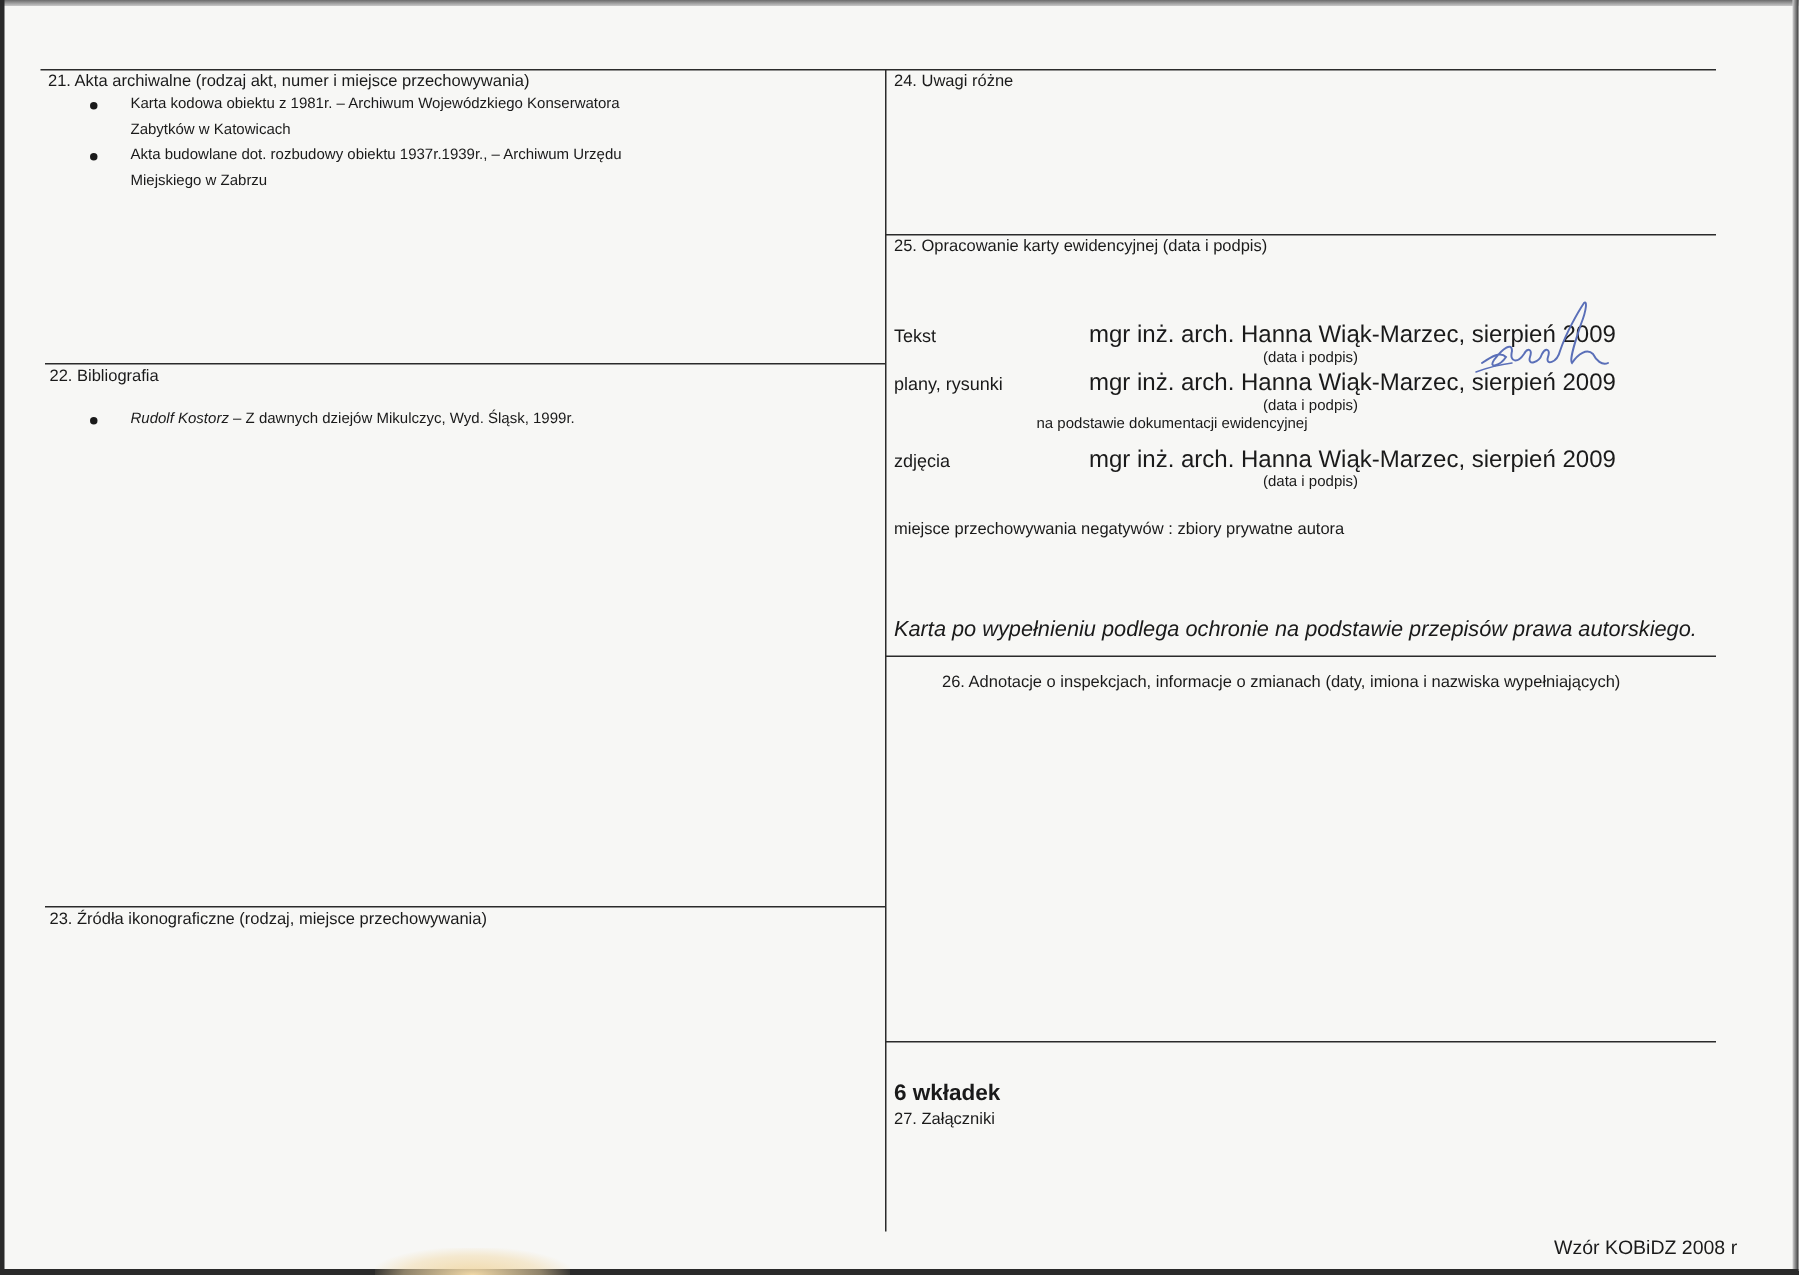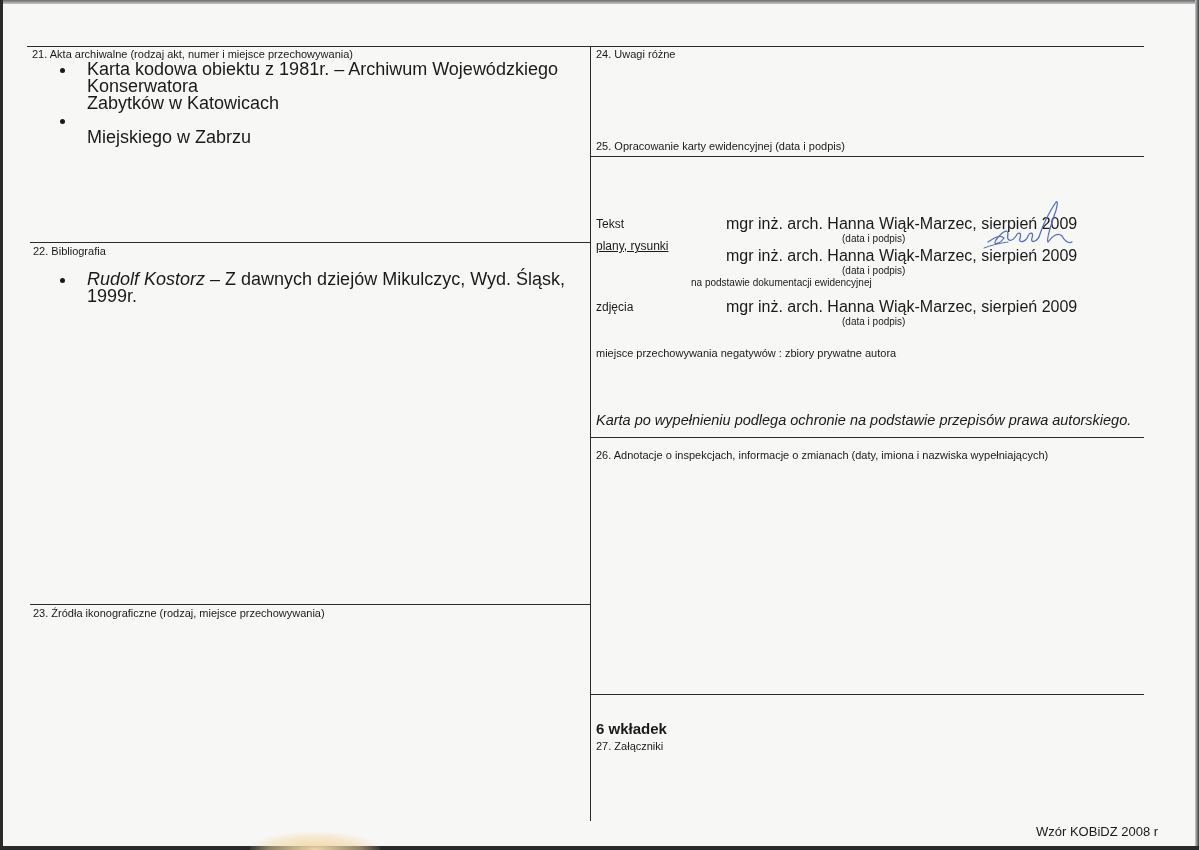--- a/index.html
+++ b/index.html
@@ -28,21 +28,21 @@
     .stain {
       position: absolute; left: 250px; bottom: 0; width: 130px; height: 18px;
       background: radial-gradient(ellipse at 50% 100%, #f1d9a8 0%, rgba(241,217,168,0.5) 50%, rgba(241,217,168,0) 75%);
     }
     .hline { position: absolute; height: 0; border-top: 1.5px solid #2b2b2b; }
     .vline { position: absolute; width: 0; border-left: 1.5px solid #2b2b2b; }
 
     .label { position: absolute; font-size: 11px; line-height: 13px; white-space: nowrap; }
 
     ul.bullets { position: absolute; margin: 0; padding: 0; list-style: none; }
-    ul.bullets li { position: relative; padding-left: 54px; font-size: 18px; line-height: 17px; }
+    ul.bullets li { position: relative; padding-left: 54px; font-size: 10px; line-height: 17px; }
     ul.bullets li .dot {
       position: absolute; left: 27px; top: 7px; width: 5px; height: 5px; border-radius: 50%; background: #1a1a1a;
     }
     .it { font-style: italic; }
 
     .row-label { position: absolute; font-size: 12px; line-height: 14px; white-space: nowrap; }
     .row-name { position: absolute; font-size: 16px; line-height: 18px; white-space: nowrap; margin-left: 36px; }
     .row-sub { position: absolute; font-size: 10px; line-height: 12px; white-space: nowrap; }
 
     .notice { position: absolute; font-size: 14.5px; font-style: italic; white-space: nowrap; }
@@ -71,21 +71,21 @@
 <div>
   <div class="label" style="left:32px; top:48px;">21. Akta archiwalne (rodzaj akt, numer i miejsce przechowywania)</div>
   <ul class="bullets" style="left:33px; top:61px; width:550px;">
     <li>
       <span class="dot"></span>
       <span>Karta kodowa obiektu z 1981r. – Archiwum Wojewódzkiego Konserwatora</span><br>
       <span>Zabytków w Katowicach</span>
     </li>
     <li>
       <span class="dot"></span>
-      <br>
+      <span>Akta budowlane dot. rozbudowy obiektu 1937r.1939r., – Archiwum Urzędu</span><br>
       <span>Miejskiego  w Zabrzu</span>
     </li>
   </ul>
 </div>
 
 <div>
   <div class="label" style="left:33px; top:245px;">22. Bibliografia</div>
   <ul class="bullets" style="left:33px; top:271px; width:550px;">
     <li>
       <span class="dot"></span>
@@ -96,48 +96,48 @@
 
 <div>
   <div class="label" style="left:33px; top:607px;">23. Źródła ikonograficzne (rodzaj, miejsce przechowywania)</div>
 </div>
 
 <div>
   <div class="label" style="left:596px; top:48px;">24. Uwagi różne</div>
 </div>
 
 <div>
-  <div class="label" style="left:596px; top:140px;">25. Opracowanie karty ewidencyjnej (data i podpis)</div>
+  <div class="label" style="left:596px; top:158px;">25. Opracowanie karty ewidencyjnej (data i podpis)</div>
 
   <div class="row-label" style="left:596px; top:217px;">Tekst</div>
   <div class="row-name" style="left:690px; top:215px;">mgr inż. arch. Hanna Wiąk-Marzec, sierpień 2009</div>
   <div class="row-sub" style="left:842px; top:233px;">(data i podpis)</div>
 
-  <div class="row-label" style="left:596px; top:239px;text-decoration:underline;">plany, rysunki</div>
+  <div class="row-label" style="left:596px; top:249px;">plany, rysunki</div>
   <div class="row-name" style="left:690px; top:247px;">mgr inż. arch. Hanna Wiąk-Marzec, sierpień 2009</div>
   <div class="row-sub" style="left:842px; top:265px;">(data i podpis)</div>
   <div class="row-sub" style="left:691px; top:277px;">na podstawie dokumentacji ewidencyjnej</div>
 
   <div class="row-label" style="left:596px; top:300px;">zdjęcia</div>
   <div class="row-name" style="left:690px; top:298px;">mgr inż. arch. Hanna Wiąk-Marzec, sierpień 2009</div>
   <div class="row-sub" style="left:842px; top:316px;">(data i podpis)</div>
 
   <div class="signature">
     <svg width="96" height="62" viewBox="0 0 96 62">
       <path d="M10 44 C 16 40, 22 36, 26 40 C 22 46, 14 48, 18 42 C 24 34, 30 30, 30 36 C 28 44, 34 44, 38 38 C 40 34, 44 34, 42 40 C 40 46, 48 44, 50 38 C 52 34, 56 34, 54 40 C 52 46, 60 44, 62 36 C 66 24, 74 10, 78 4 C 80 2, 80 8, 76 18 C 72 30, 68 42, 70 44 C 74 38, 80 34, 84 38 C 86 42, 90 46, 94 44" fill="none" stroke="#5a6fb8" stroke-width="1.3" stroke-linecap="round"></path>
       <path d="M6 50 C 14 47, 22 45, 30 44" fill="none" stroke="#5a6fb8" stroke-width="1" stroke-linecap="round"></path>
     </svg>
   </div>
 
   <div class="label" style="left:596px; top:347px;">miejsce przechowywania negatywów :  zbiory prywatne autora</div>
   <div class="notice" style="left:596px; top:412px;">Karta po wypełnieniu podlega ochronie na podstawie przepisów prawa autorskiego.</div>
 </div>
 
 <div>
-  <div class="label" style="left:596px; top:449px;text-align:right;">26. Adnotacje o inspekcjach, informacje o zmianach (daty, imiona i nazwiska wypełniających)</div>
+  <div class="label" style="left:628px; top:449px;text-align:right;">26. Adnotacje o inspekcjach, informacje o zmianach (daty, imiona i nazwiska wypełniających)</div>
 </div>
 
 <div>
   <div class="label" style="left:596px; top:697px;margin-top:43px;">27. Załączniki</div>
   <div class="bold-text" style="left:596px; top:720px;text-align:center;">6 wkładek</div>
 </div>
 
 <div class="footer" style="left:1036px; top:824px;">Wzór KOBiDZ 2008 r</div>
 
 </body></html>

